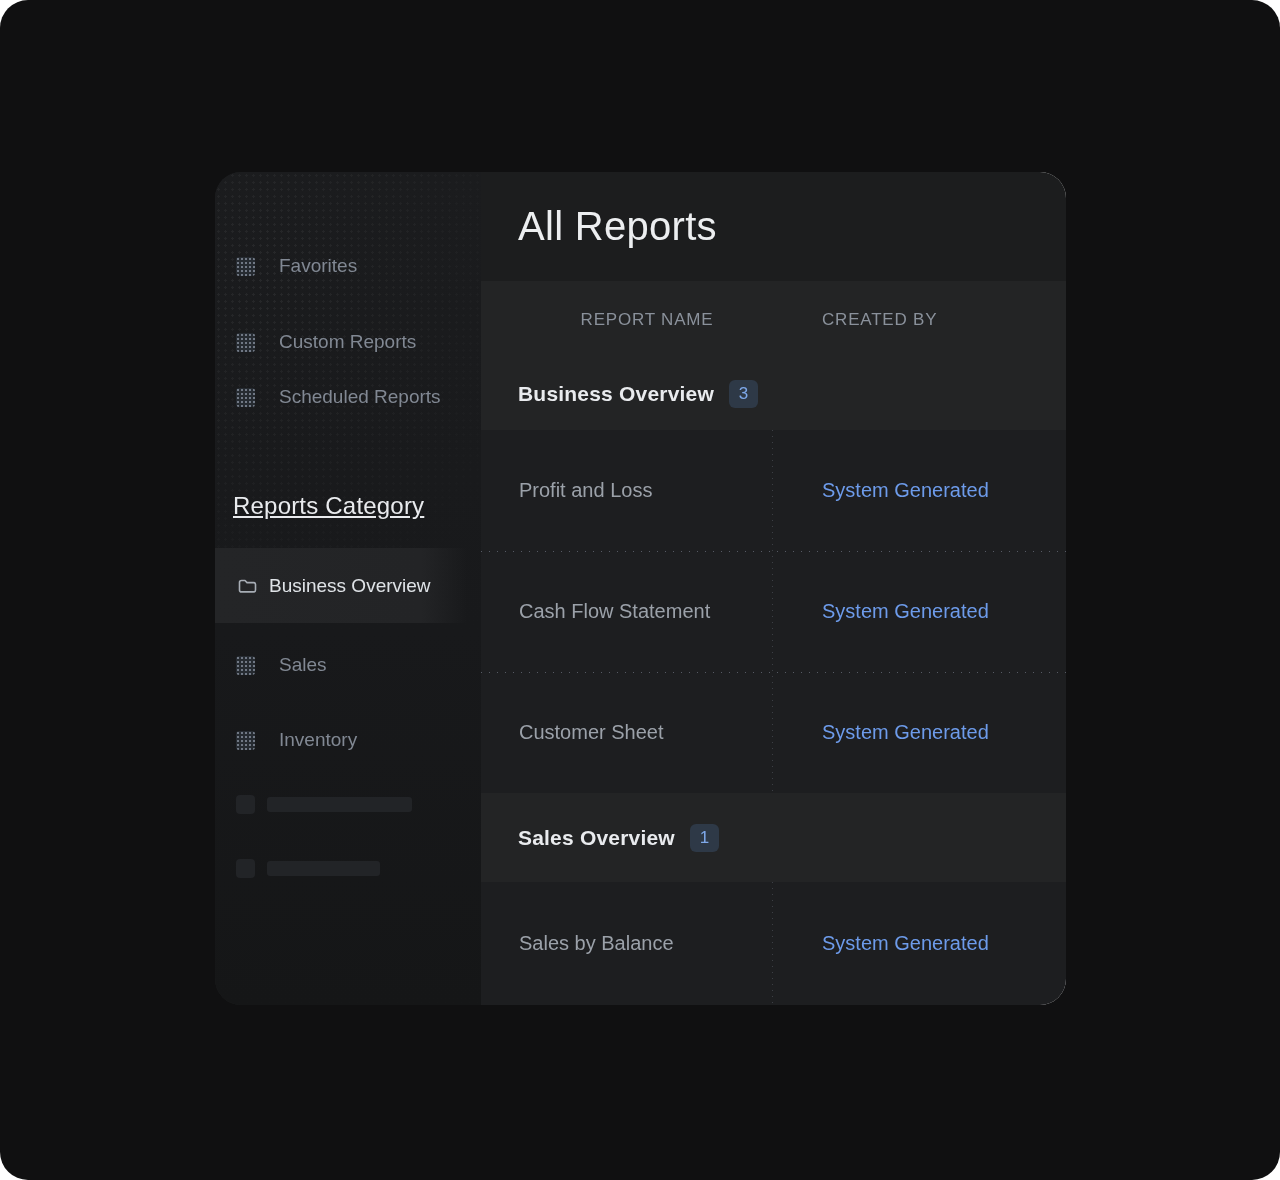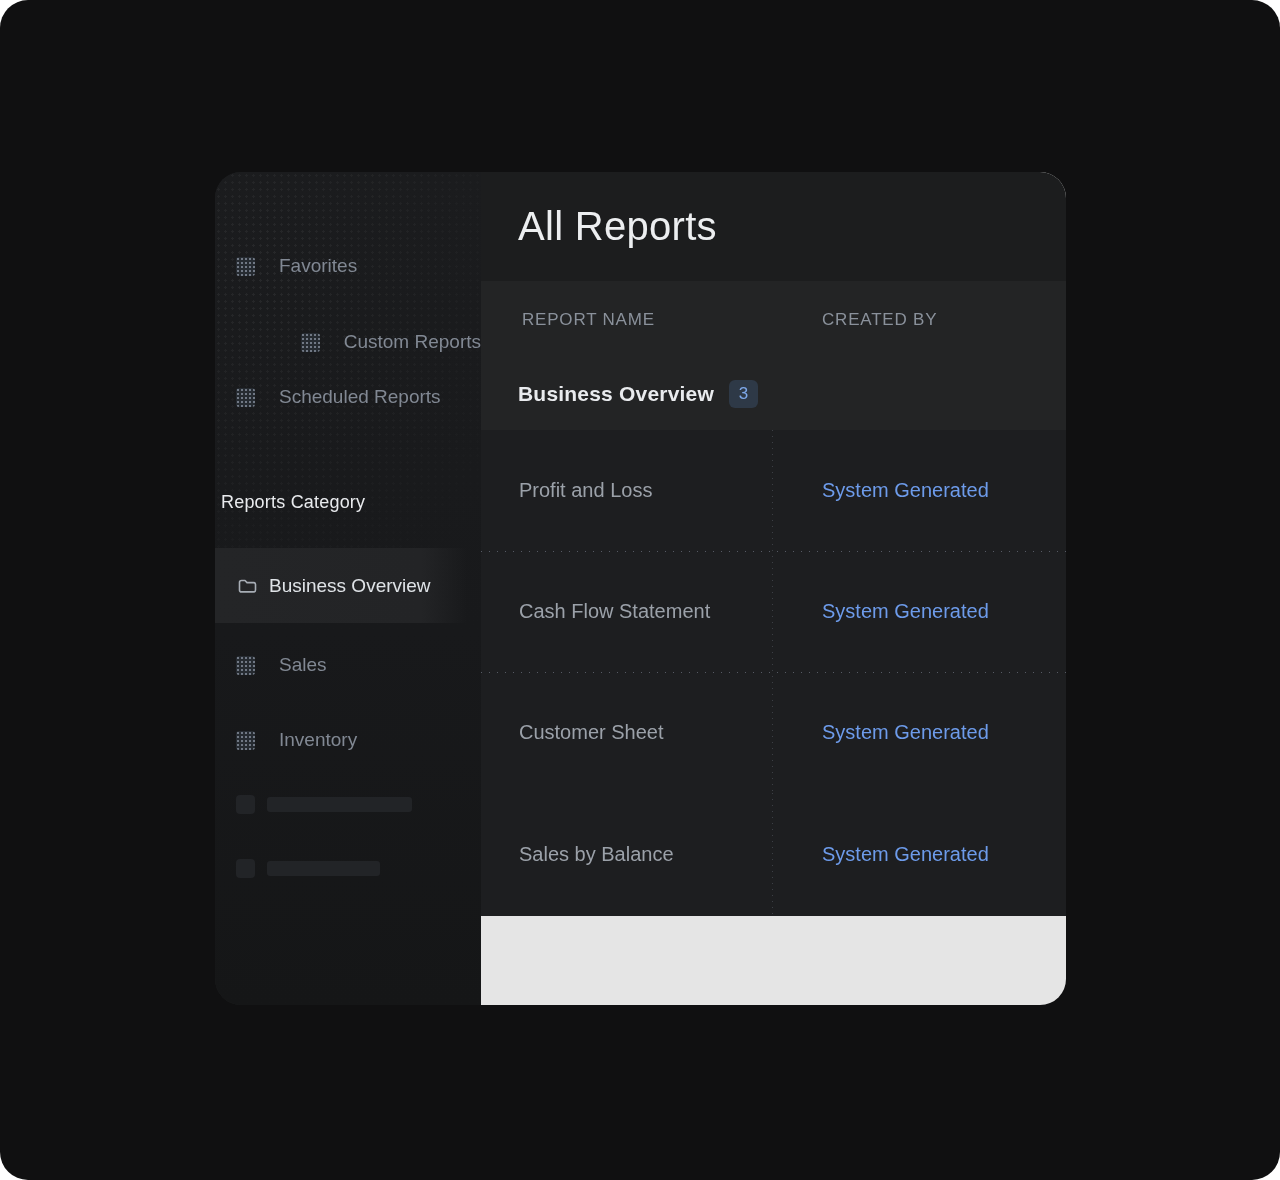--- a/index.html
+++ b/index.html
@@ -30,39 +30,39 @@
     padding-left:21px;box-sizing:border-box;gap:24px;cursor:pointer;
   }
   .side-item .label{font-size:19px;color:#818893;}
   .tex-square{
     width:19px;height:19px;border-radius:3px;flex:0 0 19px;
     background-color:#262b31;
     background-image:radial-gradient(rgba(173,184,201,0.55) 0.8px, transparent 1px);
     background-size:4px 4px;
   }
   .side-heading{
-    position:absolute;left:6px;top:320px;font-size:18px;color:#e9ebee;letter-spacing:0.2px;
+    position:absolute;left:18px;top:320px;font-size:24px;color:#e9ebee;letter-spacing:0.2px;text-decoration:underline;
   }
   .selected-item{
     position:absolute;left:0;top:376px;width:252px;height:75px;
     display:flex;align-items:center;gap:11px;padding-left:22px;box-sizing:border-box;
     background:linear-gradient(90deg,#242527 0%,#232426 82%,rgba(35,36,38,0) 100%);
     cursor:pointer;
   }
   .selected-item .label{font-size:19px;color:#dfe3e7;}
   .folder-svg{flex:0 0 21px;}
   .skel-row{position:absolute;left:0;width:100%;display:flex;align-items:center;gap:12px;padding-left:21px;box-sizing:border-box;}
   .skel-square{width:19px;height:19px;border-radius:4px;background:#222427;flex:0 0 19px;}
   .skel-bar{height:15px;border-radius:3px;background:#222427;}
   
   .main{flex:1;display:flex;flex-direction:column;background:#e5e5e5;}
   .main-header{height:109px;display:flex;align-items:center;padding-left:37px;box-sizing:border-box;background:#1c1d1e;}
   .page-title{font-size:40px;color:#eceef0;font-weight:400;letter-spacing:0.3px;}
   .thead{height:77px;display:flex;align-items:center;background:#232425;}
-  .thead .col1{width:291px;padding-left:41px;box-sizing:border-box;}
+  .thead .col1{width:291px;padding-left:41px;box-sizing:border-box;text-align:center;}
   .thead .col2{padding-left:50px;box-sizing:border-box;}
   .col-label{font-size:17px;color:#8a919b;letter-spacing:0.8px;}
   .group-row{display:flex;align-items:center;padding-left:37px;box-sizing:border-box;background:#232425;}
   .group-row.g1{height:72px;}
   .group-row.g2{height:89px;}
   .group-name{font-size:21px;font-weight:bold;color:#e9ebee;letter-spacing:0.2px;}
   .count-badge{
     display:inline-flex;align-items:center;justify-content:center;
     min-width:29px;height:28px;border-radius:6px;margin-left:15px;
     background:#2e3947;color:#7fa9ea;font-size:17px;
@@ -91,21 +91,21 @@
 
 <div class="screen">
   <div class="panel">
 
     <div class="sidebar">
 
       <div class="side-item" style="top:83px;">
         <span class="tex-square"></span>
         <span class="label">Favorites</span>
       </div>
-      <div class="side-item" style="top:159px;justify-content:flex-end;">
+      <div class="side-item" style="top:159px;">
         <span class="tex-square"></span>
         <span class="label">Custom Reports</span>
       </div>
       <div class="side-item" style="top:214px;">
         <span class="tex-square"></span>
         <span class="label">Scheduled Reports</span>
       </div>
 
       <div class="side-heading">Reports Category</div>
 
@@ -159,20 +159,24 @@
         <div class="row sep">
           <div class="cell1"><span class="report-name">Cash Flow Statement</span></div>
           <div class="cell2"><span class="created-by">System Generated</span></div>
         </div>
         <div class="row sep">
           <div class="cell1"><span class="report-name">Customer Sheet</span></div>
           <div class="cell2"><span class="created-by">System Generated</span></div>
         </div>
       </div>
 
+      <div class="group-row g2">
+        <span class="group-name">Sales Overview</span>
+        <span class="count-badge">1</span>
+      </div>
 
       <div class="rows block2">
         <div class="row">
           <div class="cell1"><span class="report-name">Sales by Balance</span></div>
           <div class="cell2"><span class="created-by">System Generated</span></div>
         </div>
       </div>
 
     </div>
   </div>

